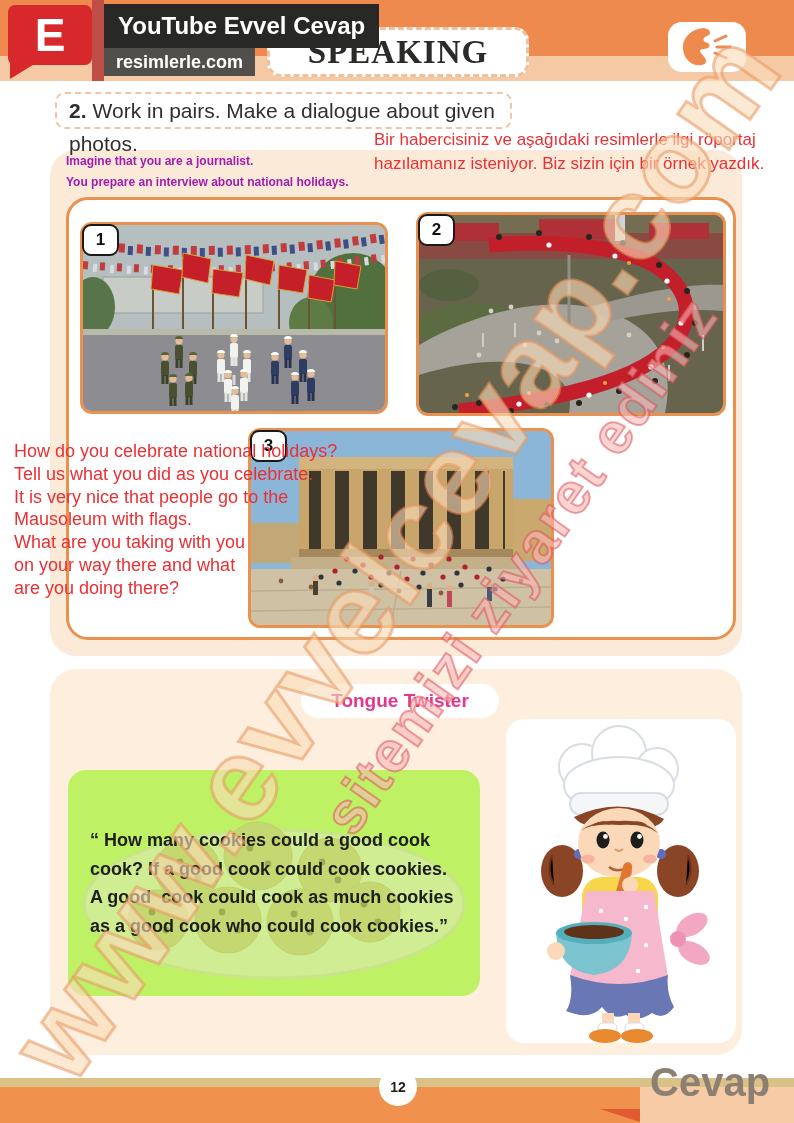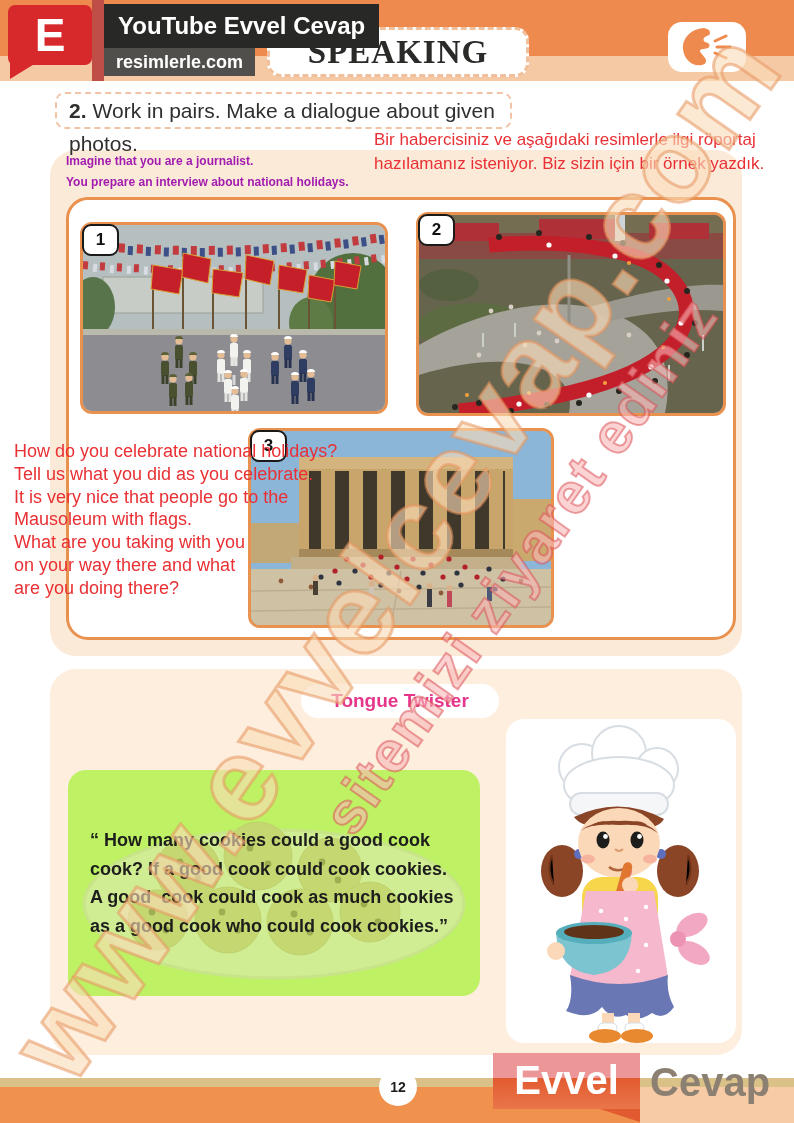--- a/index.html
+++ b/index.html
@@ -449,17 +449,16 @@
     </svg>
   </div>
 
   <div class="abs wm wm1">www.evvelcevap.com</div>
   <div class="abs wm wm2">sitemizi ziyaret ediniz</div>
 
   <div class="abs tan-line"></div>
   <div class="abs orange-band"></div>
   <div class="abs orange-light"></div>
   <div class="abs page-circle">12</div>
-  <div class="abs logo-box">Evvel</div>
   <div class="abs logo-tail"></div>
   <div class="abs logo-gray">Cevap</div>
 
 </div>
 
 </body></html>

